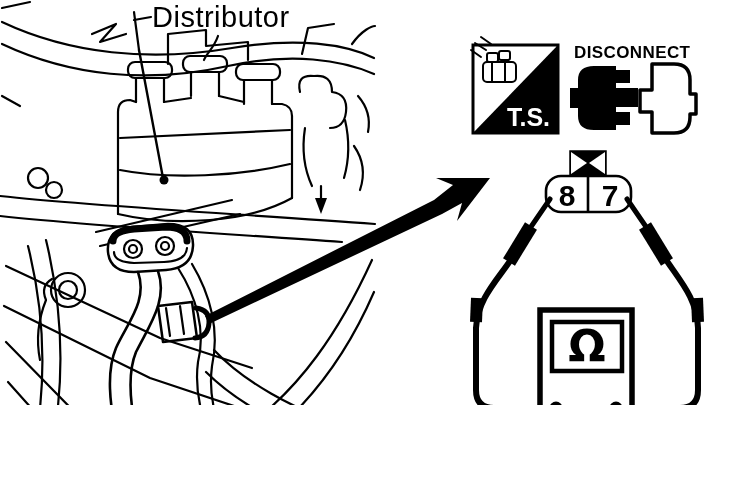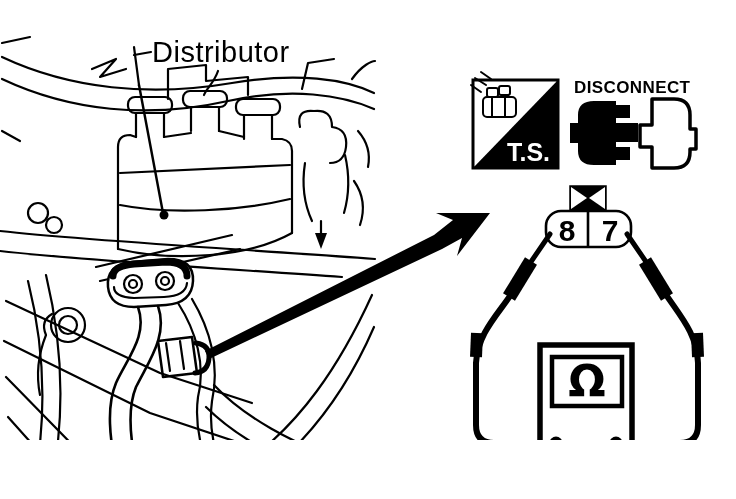--- a/index.html
+++ b/index.html
@@ -1,20 +1,19 @@
 <!DOCTYPE html>
 <html><head>
 <meta charset="utf-8">
 <style>
   html,body { margin:0; padding:0; background:#ffffff; }
   .stage {
     position:relative; width:736px; height:405px;
     background:#ffffff; overflow:hidden;
     font-family:"Liberation Sans", sans-serif;
-    margin-top:35px;
   }
   svg { position:absolute; left:0; top:0; }
   .ln  { fill:none; stroke:#000; stroke-width:2.2; stroke-linecap:round; stroke-linejoin:round; }
   .w   { fill:#fff; stroke:#000; stroke-width:2.5; stroke-linejoin:round; }
   .w2  { fill:#fff; stroke:#000; stroke-width:2.2; }
   .t-callout    { font:29px "Liberation Sans", sans-serif; fill:#000; letter-spacing:0.5px; }
   .t-disconnect { font:bold 17px "Liberation Sans", sans-serif; fill:#000; letter-spacing:0.4px; }
   .t-ts         { font:bold 25px "Liberation Sans", sans-serif; fill:#fff; }
   .t-digit      { font:bold 30px "Liberation Sans", sans-serif; fill:#000; }
   .t-ohm        { font:bold 44px "DejaVu Sans", sans-serif; fill:#000; }

